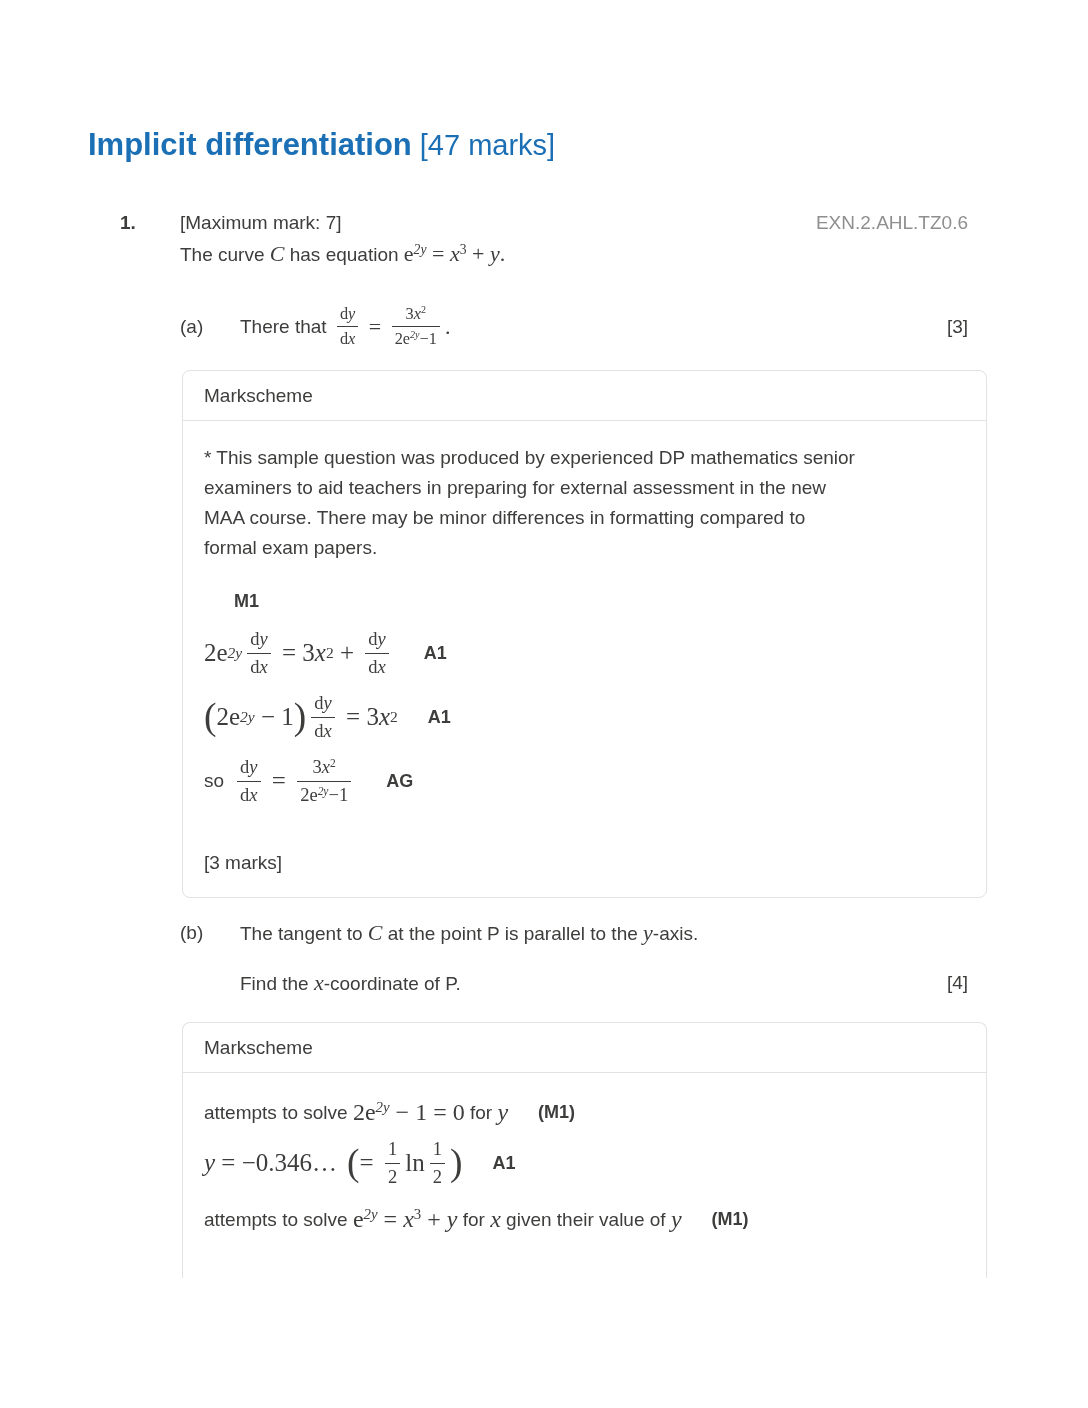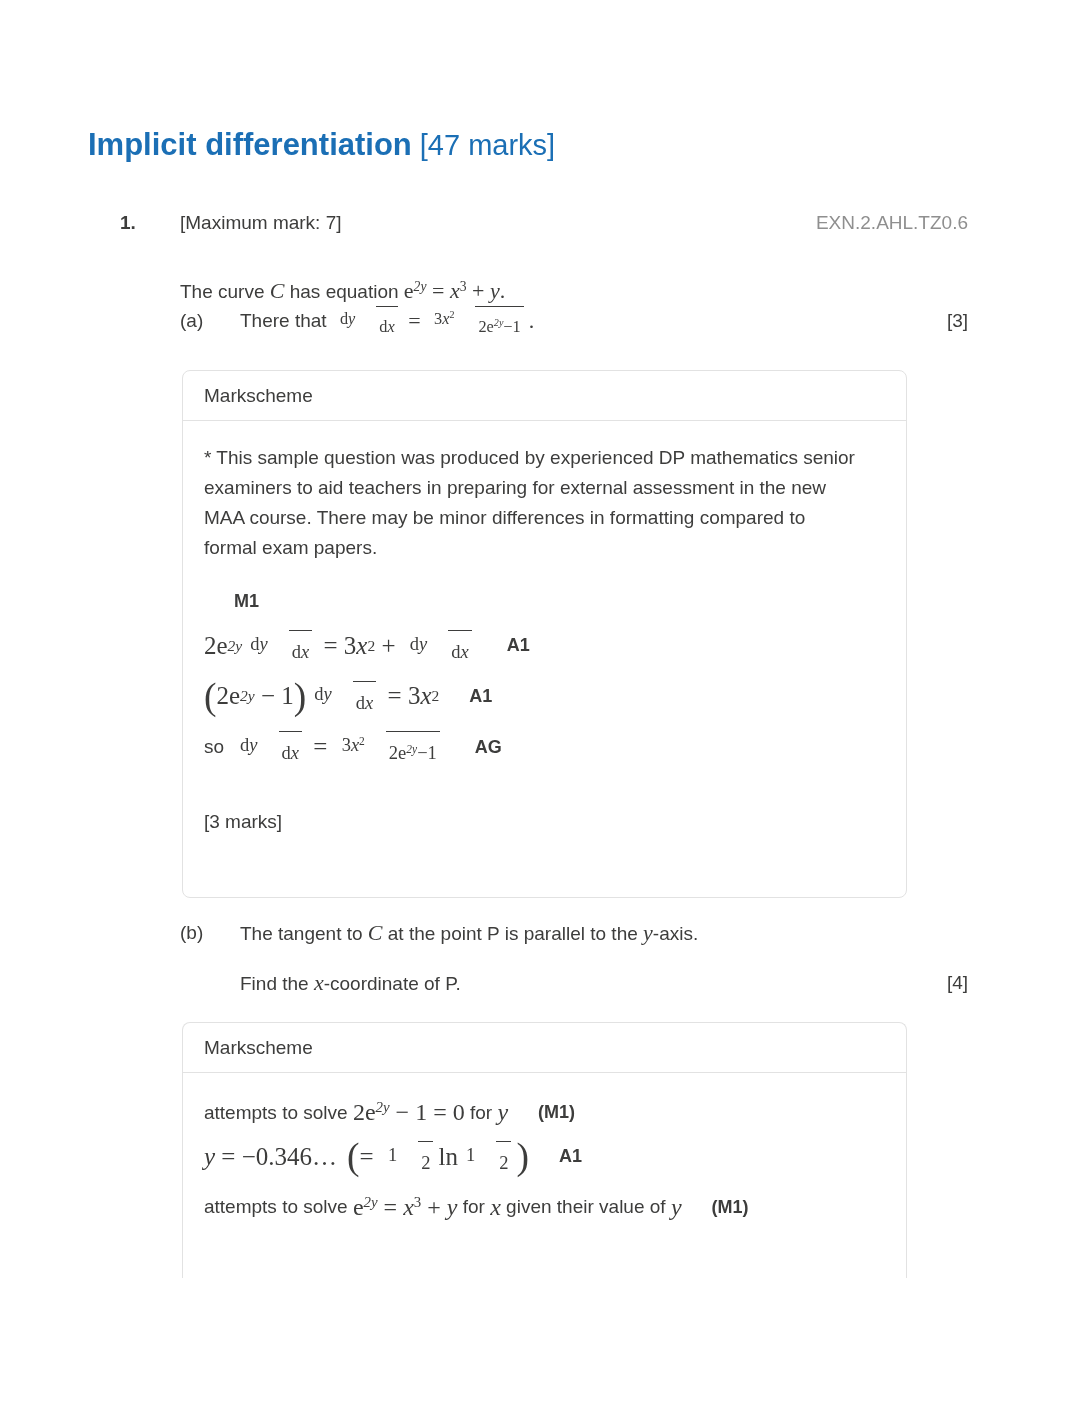--- a/index.html
+++ b/index.html
@@ -8,40 +8,40 @@
     font-family:"Liberation Sans",sans-serif;color:#3d3d3c;border-radius:10px;
   }
   
   .title{position:absolute;left:88px;top:126px;font-size:31px;line-height:1.2;color:#1b6fb5;font-weight:700;}
   .title .suffix{font-weight:400;font-size:29px;margin-left:8px;}
   
   .qhead{position:absolute;left:120px;top:212px;width:848px;display:flex;font-size:19px;}
   .qnum{font-weight:700;width:60px;}
   .qref{margin-left:auto;color:#8f8f8f;}
   
-  .qintro{position:absolute;left:180px;top:241px;font-size:19px;display:flex;align-items:baseline;margin-top:37px;}
+  .qintro{position:absolute;left:180px;top:241px;font-size:19px;display:flex;align-items:baseline;}
   
   .math{font-family:"Liberation Serif","DejaVu Serif",serif;}
   .it{font-style:italic;}
   .rm{font-style:normal;}
   .t{white-space:pre;}
   sup{font-size:0.62em;line-height:0;vertical-align:0.55em;}
   .m22{font-size:22px;}
   .m24{font-size:24px;}
-  .frac{display:inline-flex;flex-direction:row;align-items:center;line-height:1;margin:0 5px;font-size:0.74em;vertical-align:middle;text-align:center;gap:18px;}
+  .frac{display:inline-flex;flex-direction:column;align-items:center;line-height:1;margin:0 5px;font-size:0.74em;vertical-align:middle;text-align:center;}
   .frac .num{padding:0 3px 4px;}
-  .frac .den{border-top:1.6px solid currentColor;padding:12px 3px 0;}
+  .frac .den{border-top:1.6px solid currentColor;padding:4px 3px 0;}
   .bigp{font-size:1.5em;font-weight:400;line-height:0.9;display:inline-block;}
   
   .partrow{position:absolute;left:180px;width:788px;display:flex;align-items:center;font-size:19px;}
   .plabel{width:60px;flex:none;align-self:center;}
   .pmarks{margin-left:auto;align-self:center;}
   .ptext{display:inline-flex;align-items:center;}
   
-  .msbox{position:absolute;left:182px;width:725px;background:#fff;border:1px solid #e2e2e2;border-radius:8px;box-sizing:border-box;}
+  .msbox{position:absolute;left:182px;width:805px;background:#fff;border:1px solid #e2e2e2;border-radius:8px;box-sizing:border-box;}
   .msbox1{top:370px;height:528px;}
   .msbox2{top:1022px;height:256px;border-bottom:none;border-radius:8px 8px 0 0;overflow:hidden;}
   .msheader{padding:14px 21px 13px;font-size:19px;border-bottom:1px solid #e2e2e2;}
   .msbody{padding:4px 21px 0;}
   .disclaimer{margin:18px 0 0;font-size:19px;line-height:30px;max-width:652px;}
   .msline{margin-top:28px;font-size:19px;display:flex;align-items:center;}
   .eqrow{margin-top:18px;font-size:25px;display:flex;align-items:center;}
   .mark{font-family:"Liberation Sans",sans-serif;font-style:normal;font-weight:700;font-size:18px;margin-left:30px;white-space:pre;}
   .sotext{font-family:"Liberation Sans",sans-serif;font-size:19px;margin-right:8px;}
   .totalmarks{margin-top:48px;font-size:19px;font-weight:400;}

